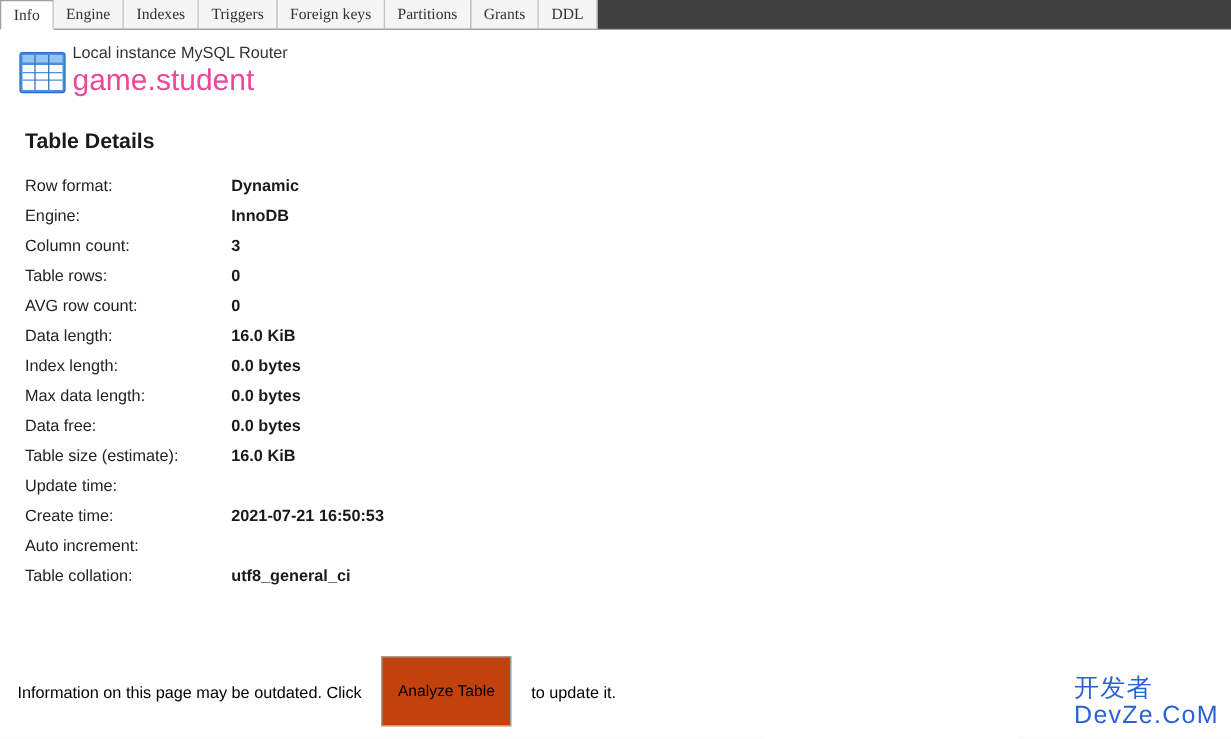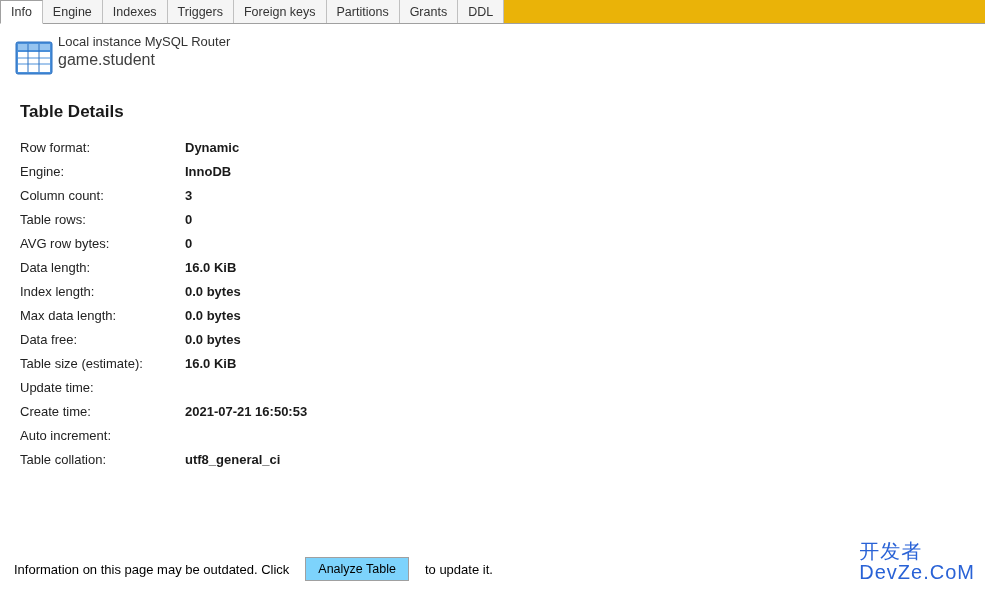--- a/index.html
+++ b/index.html
@@ -11,23 +11,24 @@
       font-family: "Segoe UI", Tahoma, Arial, sans-serif;
       font-size: 13px;
       background: #f0f0f0;
       width: 985px;
       height: 591px;
       overflow: hidden;
       position: relative;
     }
     .tabs {
       display: flex;
-      background: #eab308;
+      background: #404040;
       border-bottom: 1px solid #a0a0a0;
       height: 24px;
+      font-family: Liberation Serif, serif;
     }
     .tab {
       padding: 3px 10px;
       border-right: 1px solid #c0c0c0;
       cursor: pointer;
       color: #333;
       background: #f5f5f5;
       font-size: 12.5px;
       display: flex;
       align-items: center;
@@ -56,22 +57,22 @@
       width: 40px;
       height: 40px;
       margin-top: 4px;
     }
     .connection-label {
       font-size: 13px;
       color: #333;
       margin-bottom: 2px;
     }
     .table-name {
-      font-size: 16px;
-      color: #404040;
+      font-size: 24px;
+      color: #ec4899;
     }
     .section-title {
       font-weight: bold;
       font-size: 17px;
       margin: 24px 0 18px 6px;
       color: #1a1a1a;
     }
     .detail-grid {
       margin-left: 6px;
     }
@@ -91,23 +92,23 @@
     .footer-bar {
       position: absolute;
       bottom: 10px;
       left: 14px;
       display: flex;
       align-items: center;
       gap: 16px;
       font-size: 13px;
     }
     .analyze-btn {
-      background: #7dd3fc;
+      background: #c2410c;
       border: 1px solid #a0a0a0;
-      padding: 4px 12px;
+      padding: 20px 12px;
       font-size: 12.5px;
       cursor: pointer;
     }
     .watermark {
       position: absolute;
       right: 10px;
       bottom: 8px;
       font-family: "Comic Sans MS", cursive, sans-serif;
       color: #2962d6;
       font-size: 20px;
@@ -166,21 +167,21 @@
     </div>
     <div class="detail-row">
       <div class="detail-label">Column count:</div>
       <div class="detail-value">3</div>
     </div>
     <div class="detail-row">
       <div class="detail-label">Table rows:</div>
       <div class="detail-value">0</div>
     </div>
     <div class="detail-row">
-      <div class="detail-label">AVG row bytes:</div>
+      <div class="detail-label">AVG row count:</div>
       <div class="detail-value">0</div>
     </div>
     <div class="detail-row">
       <div class="detail-label">Data length:</div>
       <div class="detail-value">16.0 KiB</div>
     </div>
     <div class="detail-row">
       <div class="detail-label">Index length:</div>
       <div class="detail-value">0.0 bytes</div>
     </div>

